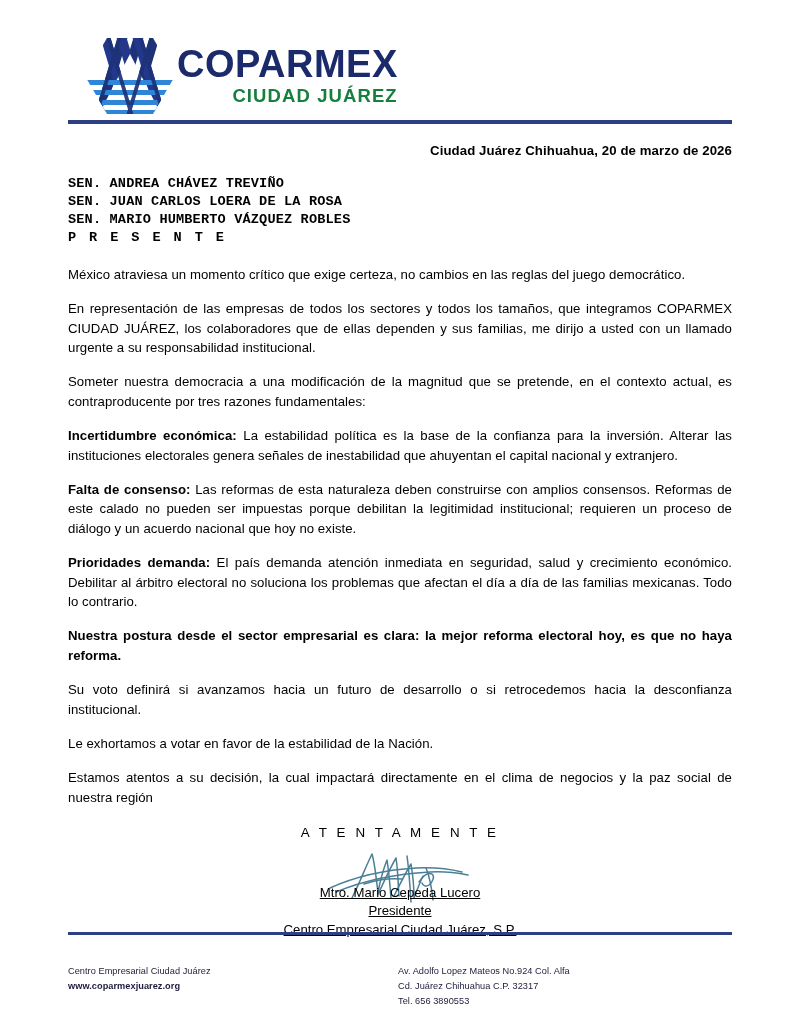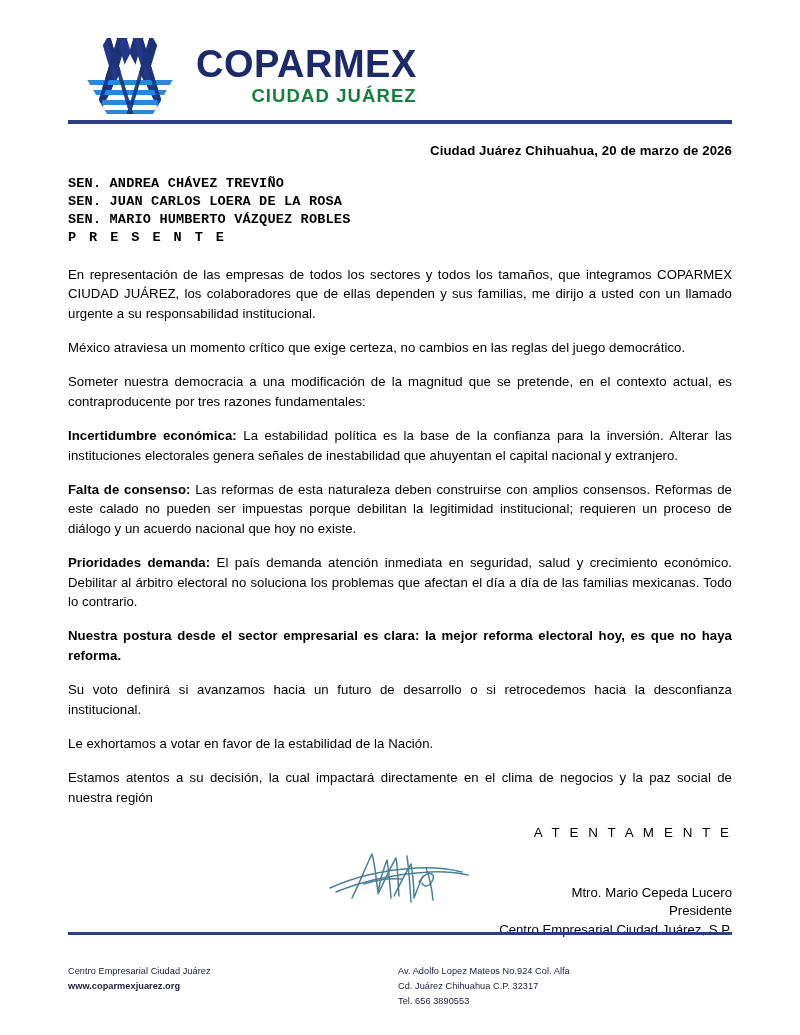--- a/index.html
+++ b/index.html
@@ -29,21 +29,21 @@
     top: 0;
     width: 800px;
     height: 118px;
   }
   .logo-block {
     position: absolute;
     left: 84px;
     top: 36px;
     display: flex;
     align-items: center;
-    gap: 20px;
+    gap: 1px;
   }
   .logo-mark {
     width: 92px;
     height: 80px;
     display: block;
   }
   .wordmark {
     display: flex;
     flex-direction: column;
     align-items: flex-end;
@@ -124,21 +124,21 @@
   p.body-text.bold-all {
     font-weight: bold;
   }
   p.body-text .lead {
     font-weight: bold;
   }
 
   
   .signature-block {
     margin-top: 18px;
-    text-align: right;
+    text-align: center;
     position: relative;
   }
   .atentamente {
     font-size: 13.4px;
     letter-spacing: 3.1px;
     margin: 0 0 6px 0;
   }
   .sig-area {
     position: relative;
     height: 56px;
@@ -152,20 +152,21 @@
     height: 58px;
     pointer-events: none;
   }
   .sig-name,
   .sig-role,
   .sig-org {
     font-size: 13.2px;
     line-height: 1.38;
     margin: 0;
     position: relative;
+    text-decoration: underline;
   }
   .sig-name {
     position: absolute;
     left: 0;
     right: 0;
     top: 38px;
   }
 
   
   .rule-bottom {
@@ -261,24 +262,24 @@
 
     <div class="recipients">
       <p class="recipient">SEN. ANDREA CHÁVEZ TREVIÑO</p>
       <p class="recipient">SEN. JUAN CARLOS LOERA DE LA ROSA</p>
       <p class="recipient">SEN. MARIO HUMBERTO VÁZQUEZ ROBLES</p>
       <p class="presente">P R E S E N T E</p>
     </div>
 
 
     <p class="body-text">
+      <span class="lead"></span><span>México atraviesa un momento crítico que exige certeza, no cambios en las reglas del juego democrático.</span>
+    </p>
+    <p class="body-text">
       <span class="lead"></span><span>En representación de las empresas de todos los sectores y todos los tamaños, que integramos COPARMEX CIUDAD JUÁREZ, los colaboradores que de ellas dependen y sus familias, me dirijo a usted con un llamado urgente a su responsabilidad institucional.</span>
-    </p>
-    <p class="body-text">
-      <span class="lead"></span><span>México atraviesa un momento crítico que exige certeza, no cambios en las reglas del juego democrático.</span>
     </p>
     <p class="body-text">
       <span class="lead"></span><span>Someter nuestra democracia a una modificación de la magnitud que se pretende, en el contexto actual, es contraproducente por tres razones fundamentales:</span>
     </p>
     <p class="body-text">
       <span class="lead">Incertidumbre económica:</span><span> La estabilidad política es la base de la confianza para la inversión. Alterar las instituciones electorales genera señales de inestabilidad que ahuyentan el capital nacional y extranjero.</span>
     </p>
     <p class="body-text">
       <span class="lead">Falta de consenso:</span><span> Las reformas de esta naturaleza deben construirse con amplios consensos. Reformas de este calado no pueden ser impuestas porque debilitan la legitimidad institucional; requieren un proceso de diálogo y un acuerdo nacional que hoy no existe.</span>
     </p>

